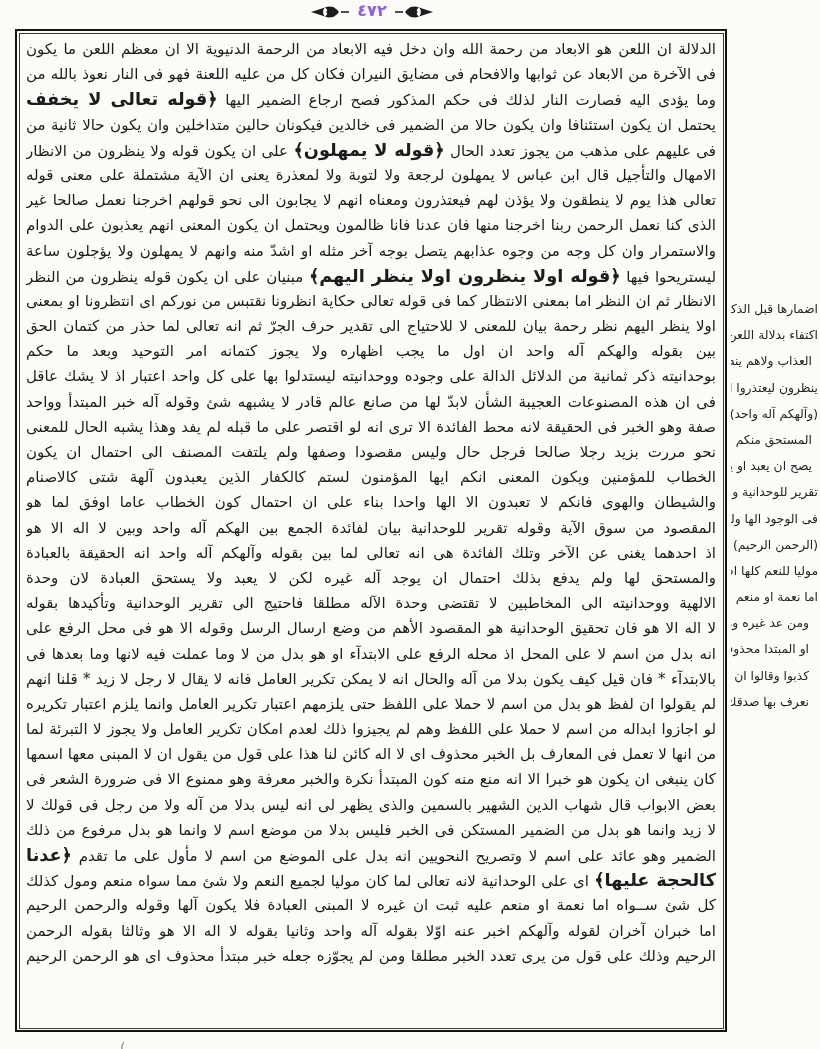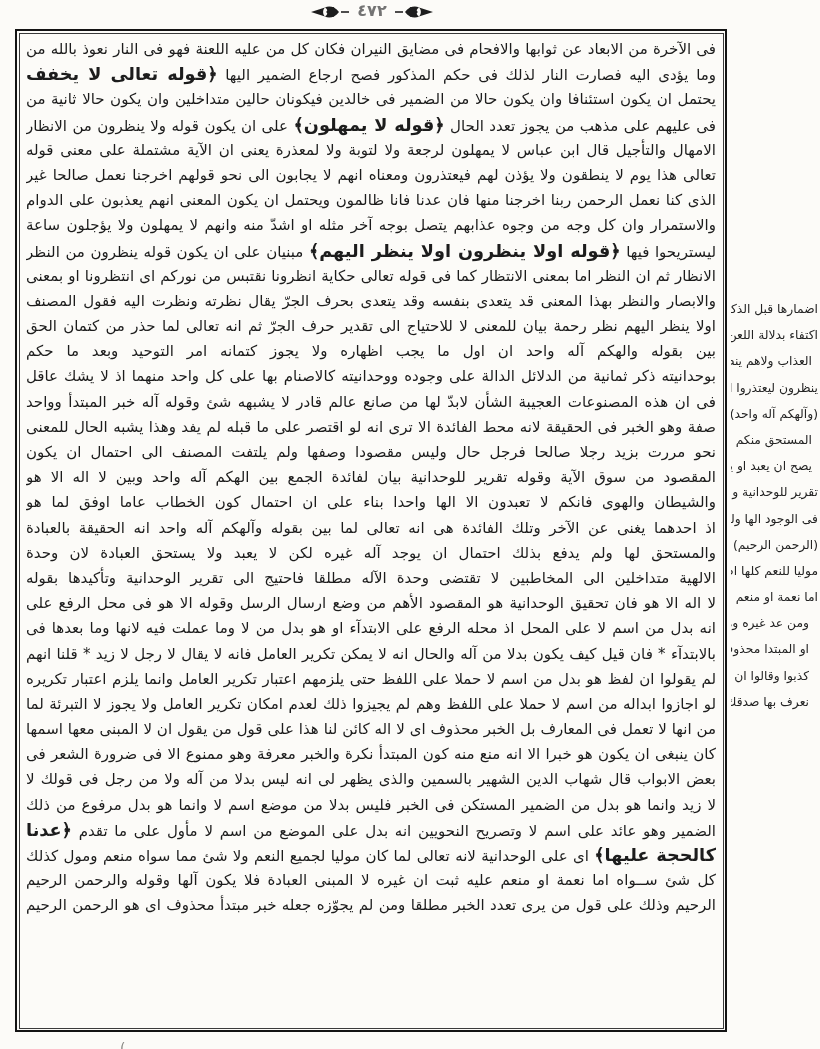--- a/index.html
+++ b/index.html
@@ -12,21 +12,21 @@
   }
   .page{position:absolute;inset:0;width:820px;height:1049px;background:#fcfbf8;}
 
   
   .running-head{
     position:absolute;top:2px;left:0;width:744px;height:26px;
     text-align:center;
   }
   .running-head .inner{display:inline-flex;align-items:center;gap:7px;}
   .page-number{
-    font-size:16px;font-weight:bold;letter-spacing:3px;color:#737373;
+    font-size:16px;font-weight:bold;letter-spacing:3px;color:#8b5cf6;
     transform:translateY(-1px);
   }
   .fleuron svg{display:block;}
 
   
   .main-block{
     position:absolute;left:15px;top:29px;width:712px;height:1003px;
     border:2.5px solid #141414;
     box-sizing:border-box;
     background:#fcfbf8;
@@ -110,54 +110,56 @@
           <path d="M25 3.5 L39 8 L25 12.5 C27.5 10.5 27.5 5.5 25 3.5 Z" fill="#1d1d1d"></path>
           <circle cx="17" cy="4.4" r="1.3" fill="#1d1d1d"></circle>
           <circle cx="17" cy="11.6" r="1.3" fill="#1d1d1d"></circle>
         </svg>
       </span>
     </span>
   </div>
 
   <div class="main-block">
     <div class="mtext">
+        <div class="line">الدلالة ان اللعن هو الابعاد من رحمة الله وان دخل فيه الابعاد من الرحمة الدنيوية الا ان معظم اللعن ما يكون</div>
         <div class="line">فى الآخرة من الابعاد عن ثوابها والافحام فى مضايق النيران فكان كل من عليه اللعنة فهو فى النار نعوذ بالله من ذلك</div>
         <div class="line">وما يؤدى اليه فصارت النار لذلك فى حكم المذكور فصح ارجاع الضمير اليها <span class="q">﴿قوله تعالى لا يخفف عنهم﴾</span></div>
         <div class="line">يحتمل ان يكون استئنافا وان يكون حالا من الضمير فى خالدين فيكونان حالين متداخلين وان يكون حالا ثانية من الضمير</div>
         <div class="line">فى عليهم على مذهب من يجوز تعدد الحال <span class="q">﴿قوله لا يمهلون﴾</span> على ان يكون قوله ولا ينظرون من الانظار بمعنى</div>
         <div class="line">الامهال والتأجيل قال ابن عباس لا يمهلون لرجعة ولا لتوبة ولا لمعذرة يعنى ان الآية مشتملة على معنى قوله</div>
         <div class="line">تعالى هذا يوم لا ينطقون ولا يؤذن لهم فيعتذرون ومعناه انهم لا يجابون الى نحو قولهم اخرجنا نعمل صالحا غير</div>
         <div class="line">الذى كنا نعمل الرحمن ربنا اخرجنا منها فان عدنا فانا ظالمون ويحتمل ان يكون المعنى انهم يعذبون على الدوام</div>
         <div class="line">والاستمرار وان كل وجه من وجوه عذابهم يتصل بوجه آخر مثله او اشدّ منه وانهم لا يمهلون ولا يؤجلون ساعة</div>
         <div class="line">ليستريحوا فيها <span class="q">﴿قوله اولا ينظرون اولا ينظر اليهم﴾</span> مبنيان على ان يكون قوله ينظرون من النظر لا من</div>
         <div class="line">الانظار ثم ان النظر اما بمعنى الانتظار كما فى قوله تعالى حكاية انظرونا نقتبس من نوركم اى انتظرونا او بمعنى الرؤية</div>
-        <div class="line">والابصار والنظر بهذا المعنى قد يتعدى بنفسه وقد يتعدى بحرف الجرّ يقال نظرته ونظرت اليه فقول المصنف</div>
         <div class="line">اولا ينظر اليهم نظر رحمة بيان للمعنى لا للاحتياج الى تقدير حرف الجرّ ثم انه تعالى لما حذر من كتمان الحق</div>
         <div class="line">بين بقوله والهكم آله واحد ان اول ما يجب اظهاره ولا يجوز كتمانه امر التوحيد وبعد ما حكم</div>
-        <div class="line">بوحدانيته ذكر ثمانية من الدلائل الدالة على وجوده ووحدانيته كالاصنام بها على كل واحد منهما اذ لا يشك عاقل</div>
+        <div class="line">بوحدانيته ذكر ثمانية من الدلائل الدالة على وجوده ووحدانيته ليستدلوا بها على كل واحد اعتبار اذ لا يشك عاقل</div>
         <div class="line">فى ان هذه المصنوعات العجيبة الشأن لابدّ لها من صانع عالم قادر لا يشبهه شئ وقوله آله خبر المبتدأ وواحد</div>
         <div class="line">صفة وهو الخبر فى الحقيقة لانه محط الفائدة الا ترى انه لو اقتصر على ما قبله لم يفد وهذا يشبه الحال للمعنى</div>
         <div class="line">نحو مررت بزيد رجلا صالحا فرجل حال وليس مقصودا وصفها ولم يلتفت المصنف الى احتمال ان يكون</div>
+        <div class="line">الخطاب للمؤمنين ويكون المعنى انكم ايها المؤمنون لستم كالكفار الذين يعبدون آلهة شتى كالاصنام</div>
+        <div class="line">والشيطان والهوى فانكم لا تعبدون الا الها واحدا بناء على ان احتمال كون الخطاب عاما اوفق لما هو</div>
         <div class="line">المقصود من سوق الآية وقوله تقرير للوحدانية بيان لفائدة الجمع بين الهكم آله واحد وبين لا اله الا هو</div>
-        <div class="line">والشيطان والهوى فانكم لا تعبدون الا الها واحدا بناء على ان احتمال كون الخطاب عاما اوفق لما هو</div>
         <div class="line">اذ احدهما يغنى عن الآخر وتلك الفائدة هى انه تعالى لما بين بقوله وآلهكم آله واحد انه الحقيقة بالعبادة</div>
         <div class="line">والمستحق لها ولم يدفع بذلك احتمال ان يوجد آله غيره لكن لا يعبد ولا يستحق العبادة لان وحدة</div>
-        <div class="line">الالهية متداخلين الى المخاطبين لا تقتضى وحدة الآله مطلقا فاحتيج الى تقرير الوحدانية وتأكيدها بقوله</div>
+        <div class="line">الالهية ووحدانيته الى المخاطبين لا تقتضى وحدة الآله مطلقا فاحتيج الى تقرير الوحدانية وتأكيدها بقوله</div>
         <div class="line">لا اله الا هو فان تحقيق الوحدانية هو المقصود الأهم من وضع ارسال الرسل وقوله الا هو فى محل الرفع على</div>
         <div class="line">انه بدل من اسم لا على المحل اذ محله الرفع على الابتدآء او هو بدل من لا وما عملت فيه لانها وما بعدها فى محل الرفع</div>
         <div class="line">بالابتدآء * فان قيل كيف يكون بدلا من آله والحال انه لا يمكن تكرير العامل فانه لا يقال لا رجل لا زيد * قلنا انهم</div>
         <div class="line">لم يقولوا ان لفظ هو بدل من اسم لا حملا على اللفظ حتى يلزمهم اعتبار تكرير العامل وانما يلزم اعتبار تكريره</div>
         <div class="line">لو اجازوا ابداله من اسم لا حملا على اللفظ وهم لم يجيزوا ذلك لعدم امكان تكرير العامل ولا يجوز لا التبرئة لما تقرر</div>
         <div class="line">من انها لا تعمل فى المعارف بل الخبر محذوف اى لا اله كائن لنا هذا على قول من يقول ان لا المبنى معها اسمها عاملة</div>
         <div class="line">كان ينبغى ان يكون هو خبرا الا انه منع منه كون المبتدأ نكرة والخبر معرفة وهو ممنوع الا فى ضرورة الشعر فى</div>
         <div class="line">بعض الابواب قال شهاب الدين الشهير بالسمين والذى يظهر لى انه ليس بدلا من آله ولا من رجل فى قولك لا رجل</div>
         <div class="line">لا زيد وانما هو بدل من الضمير المستكن فى الخبر فليس بدلا من موضع اسم لا وانما هو بدل مرفوع من ذلك</div>
         <div class="line">الضمير وهو عائد على اسم لا وتصريح النحويين انه بدل على الموضع من اسم لا مأول على ما تقدم <span class="q">﴿عدنا</span></div>
         <div class="line"><span class="q">كالحجة عليها﴾</span> اى على الوحدانية لانه تعالى لما كان موليا لجميع النعم ولا شئ مما سواه منعم ومول كذلك بل</div>
         <div class="line">كل شئ ســواه اما نعمة او منعم عليه ثبت ان غيره لا المبنى العبادة فلا يكون آلها وقوله والرحمن الرحيم</div>
+        <div class="line">اما خبران آخران لقوله وآلهكم اخبر عنه اوّلا بقوله آله واحد وثانيا بقوله لا اله الا هو وثالثا بقوله الرحمن</div>
         <div class="line">الرحيم وذلك على قول من يرى تعدد الخبر مطلقا ومن لم يجوّزه جعله خبر مبتدأ محذوف اى هو الرحمن الرحيم</div>
       </div>
   </div>
 
   <div class="margin-notes">
       <div class="line">اضمارها قبل الذكر تفخيما لشأنها وتهويلا</div>
       <div class="line">اكتفاء بدلالة اللعن عليها (لا يخفف عنهم</div>
       <div class="line">العذاب ولاهم ينظرون) لا يمهلون اولا</div>
       <div class="line">ينظرون ليعتذروا او لا ينظر اليهم نظر رحمة</div>
       <div class="line">(وآلهكم آله واحد) خطاب عام اى</div>

